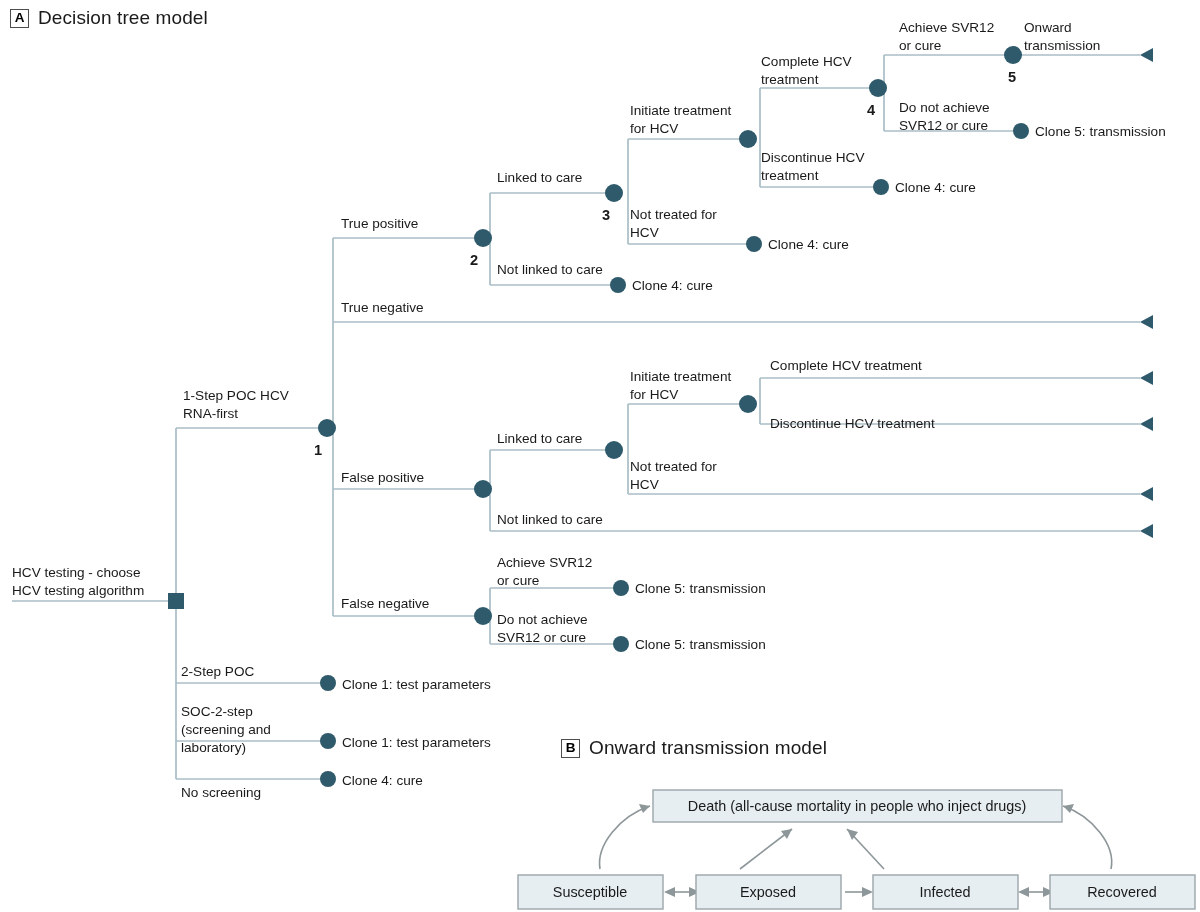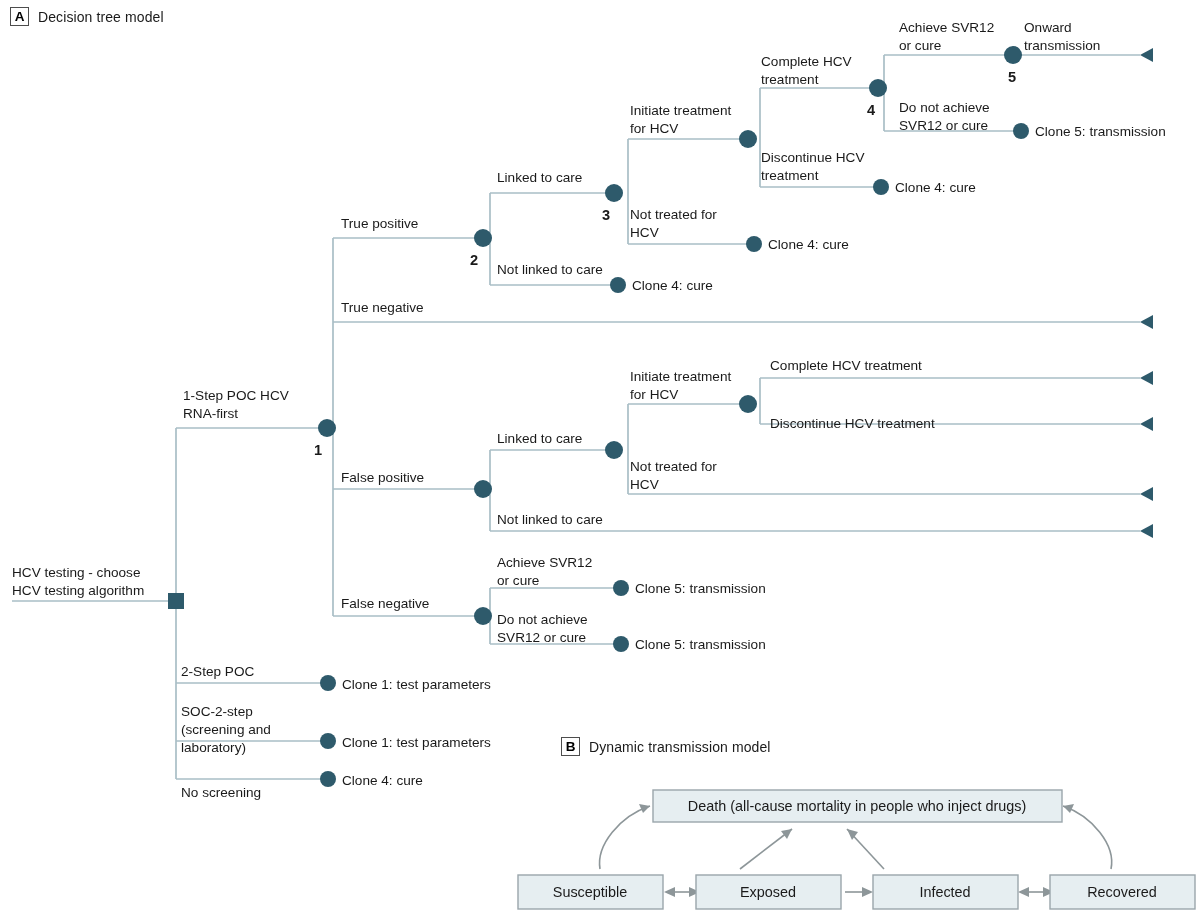--- a/index.html
+++ b/index.html
@@ -2,38 +2,38 @@
 <html><head>
 <meta charset="utf-8">
 <style>
   html,body{margin:0;padding:0;background:#ffffff;}
   body{width:1200px;height:912px;position:relative;overflow:hidden;
        font-family:"Liberation Sans","DejaVu Sans",sans-serif;color:#1a1a1a;}
   .panel-tag{display:inline-flex;align-items:center;justify-content:center;
        width:19px;height:19px;border:1.4px solid #4d4d4d;font-size:13.5px;
        font-weight:bold;line-height:1;box-sizing:border-box;background:#fff;color:#000;}
   .panel-head{position:absolute;display:flex;align-items:center;gap:9px;}
-  .panel-title{font-size:14px;color:#1a1a1a;letter-spacing:.1px;}
+  .panel-title{font-size:19px;color:#1a1a1a;letter-spacing:.1px;}
   svg{position:absolute;left:0;top:0;}
   text{font-family:"Liberation Sans","DejaVu Sans",sans-serif;fill:#1a1a1a;}
   .lbl{font-size:13.6px;}
   .num{font-size:14.6px;font-weight:bold;}
   .boxtxt{font-size:14.4px;}
 </style>
 </head>
 <body>
 
 <div class="panel-head" style="left:10px;top:7px;">
   <span class="panel-tag">A</span>
   <span class="panel-title">Decision tree model</span>
 </div>
 
 <div class="panel-head" style="left:561px;top:737px;">
   <span class="panel-tag">B</span>
-  <span class="panel-title">Dynamic transmission model</span>
+  <span class="panel-title">Onward transmission model</span>
 </div>
 
 <svg width="1200" height="912">
   <defs>
     <g id="arrowhead-left">
       <polygon points="0,0 13,-7 13,7"></polygon>
     </g>
   </defs>
 
   <g stroke="#a9bec6" stroke-width="1.7" fill="none">

